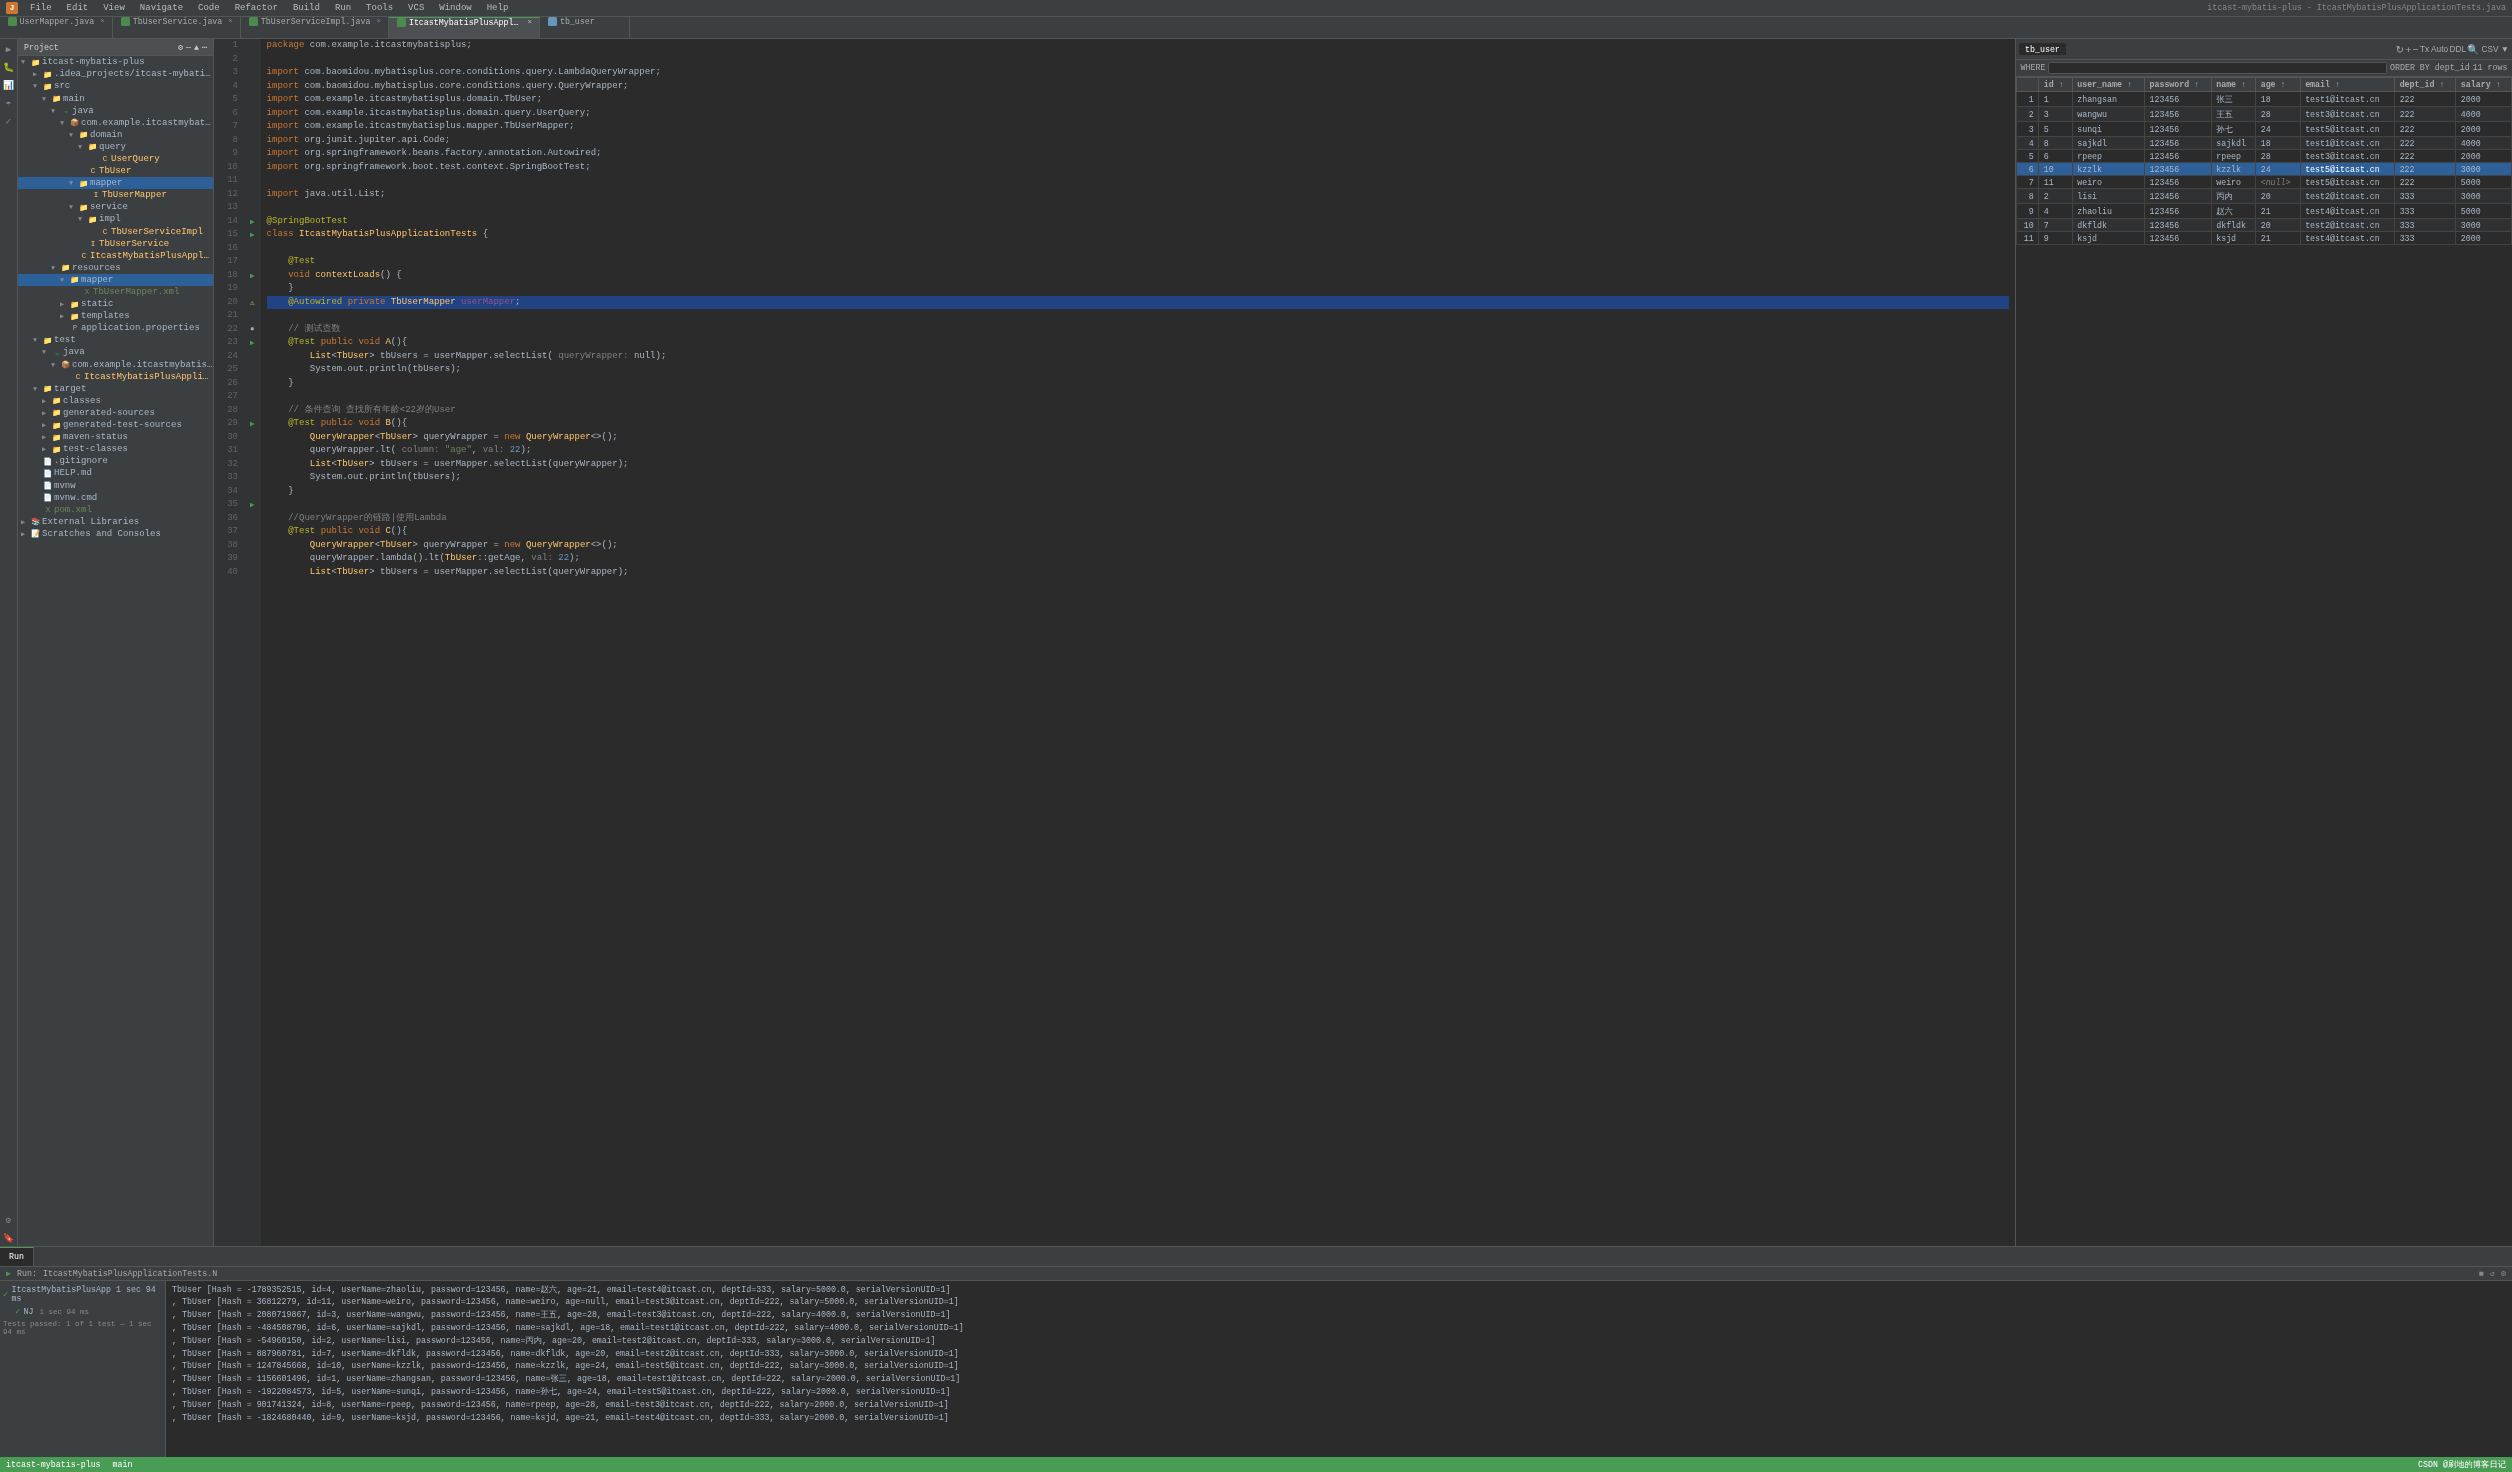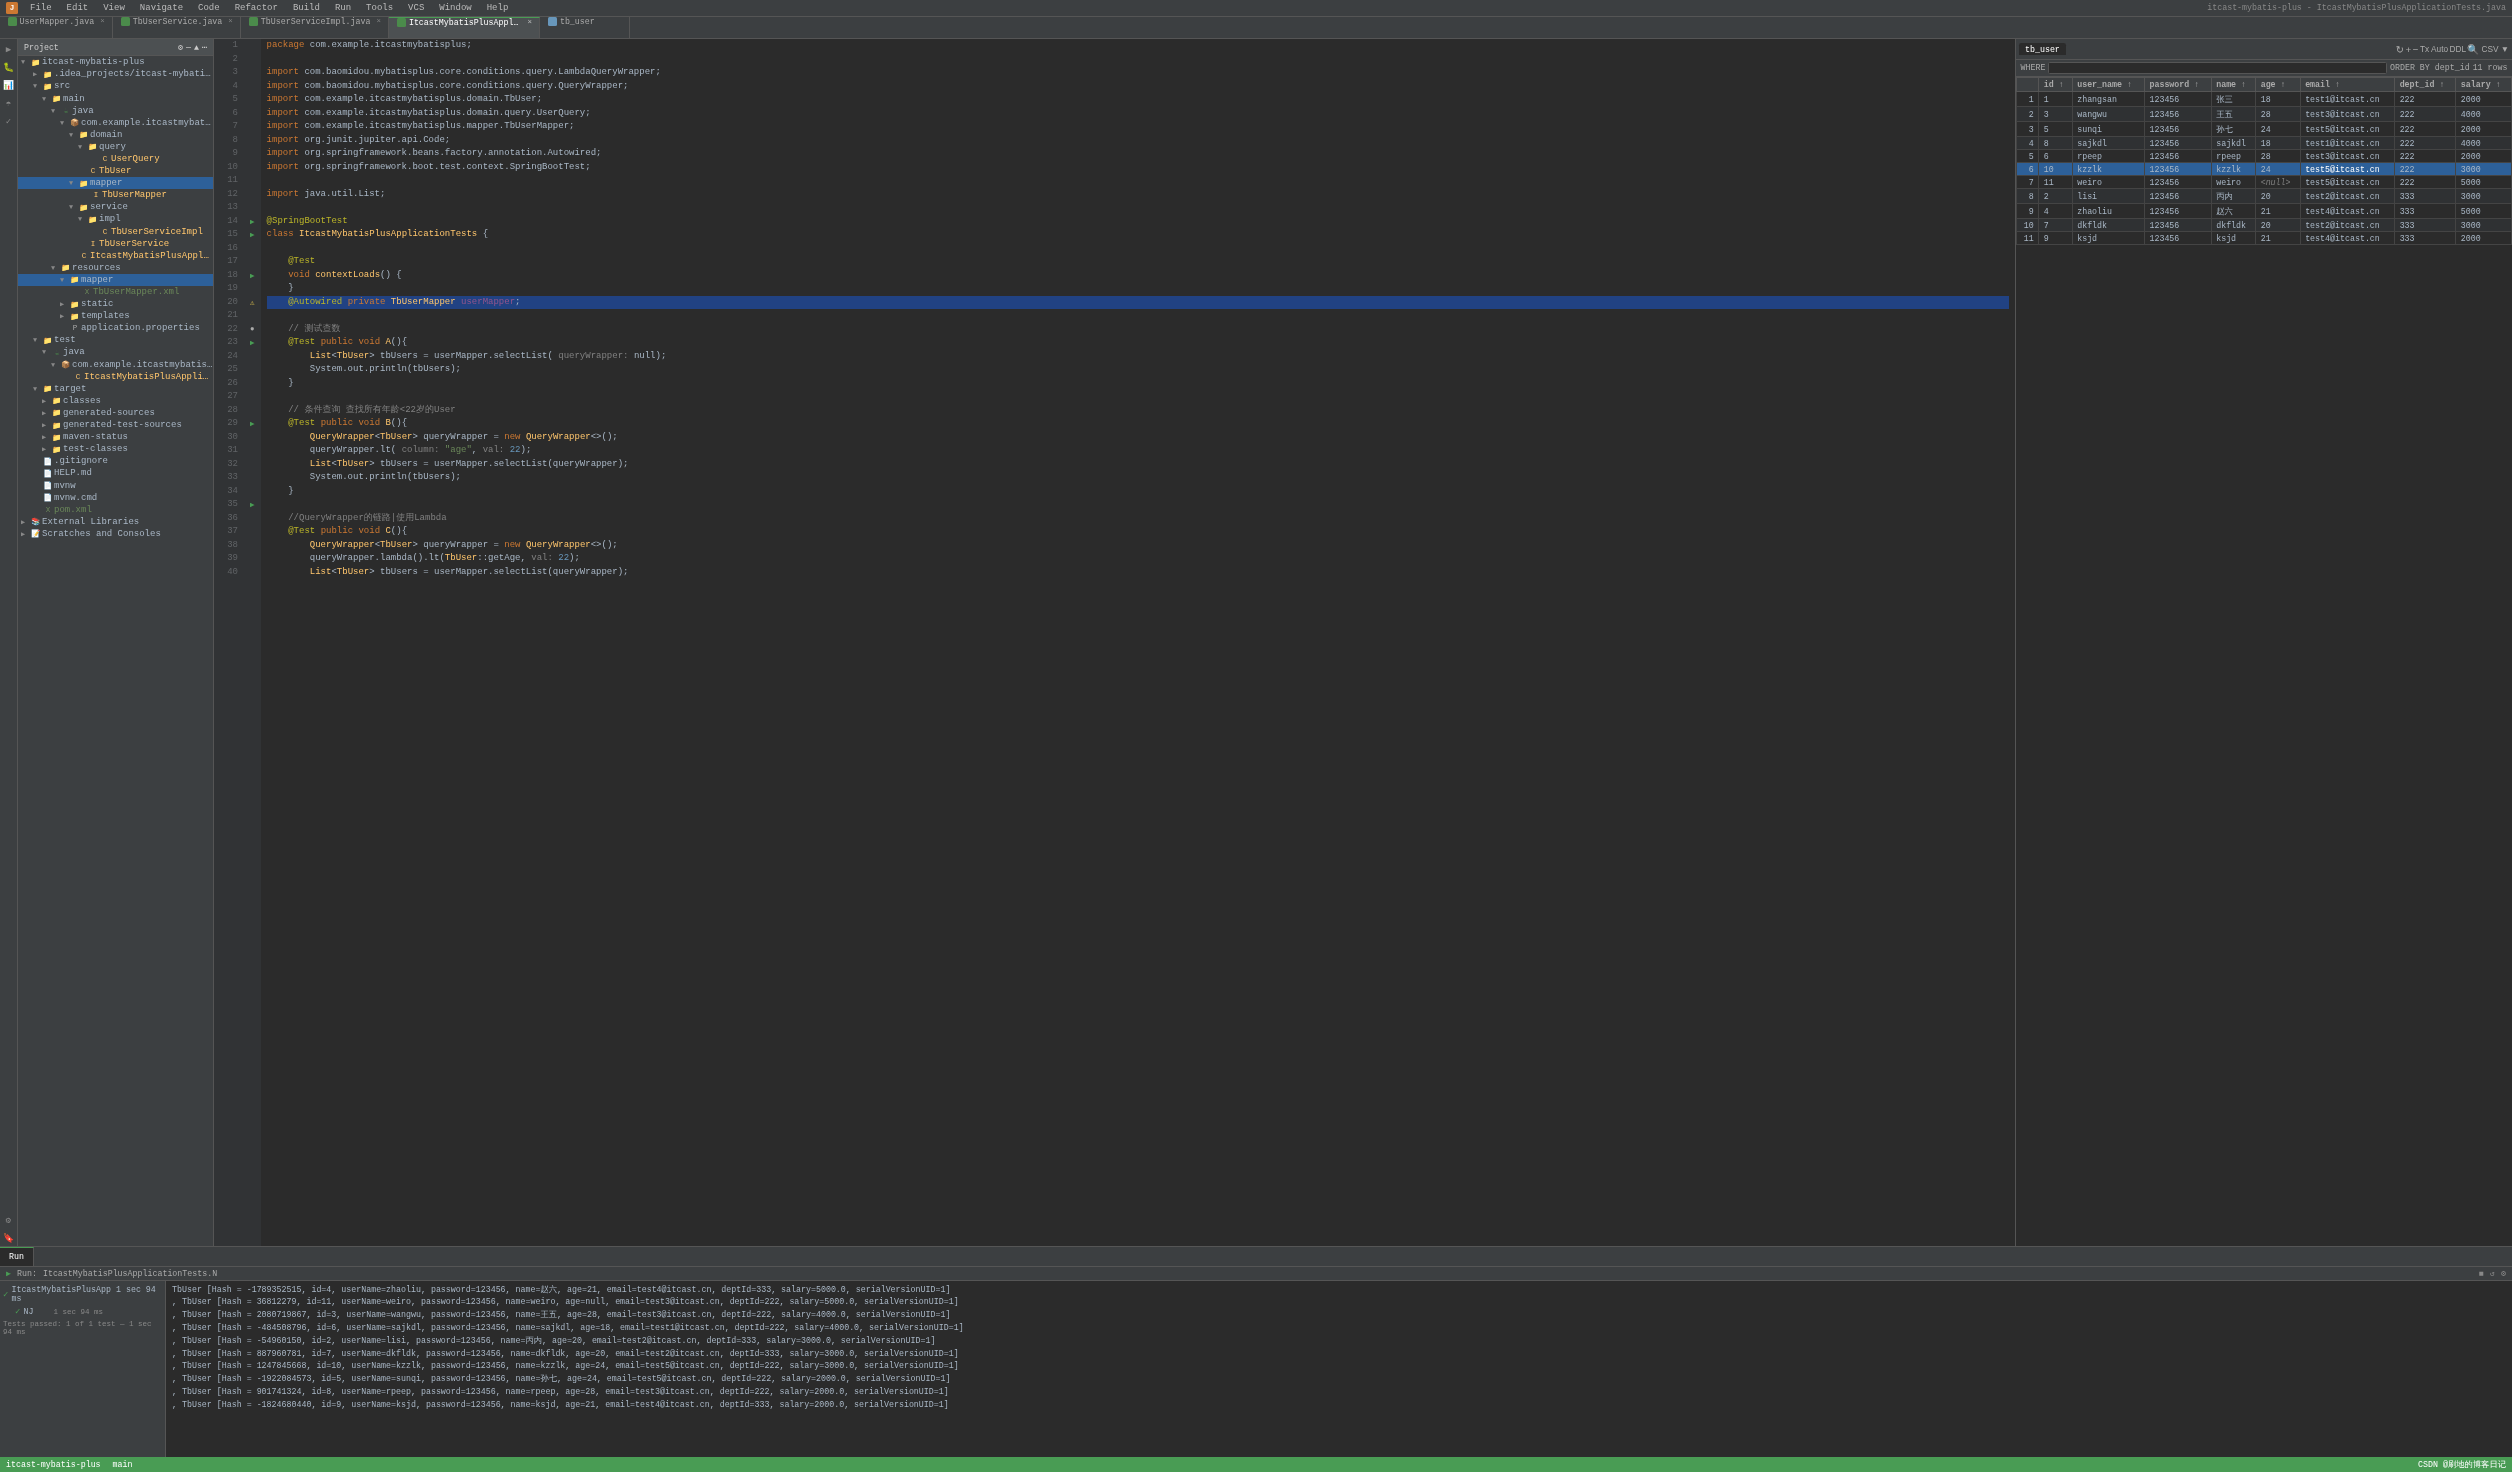--- a/index.html
+++ b/index.html
@@ -710,33 +710,34 @@
   </div>
   <div style="display:flex;flex:1;overflow:hidden;">
     <div style="width:166px;background:#3c3f41;border-right:0.8px solid #555;overflow-y:auto;padding:3px;">
       <div style="display:flex;align-items:center;gap:3px;padding:1.5px 0;">
         <span style="color:#499c54;">✓</span>
         <span style="font-size:8.3px;">ItcastMybatisPlusApp 1 sec 94 ms</span>
       </div>
       <div style="display:flex;align-items:center;gap:3px;padding:1.5px 0 1.5px 12px;">
         <span style="color:#499c54;">✓</span>
         <span style="font-size:8.3px;">NJ</span>
-        <span style="font-size:7.5px;color:#888;margin-left:17px;">1 sec 94 ms</span>
+        <span style="font-size:7.5px;color:#888;margin-left:3px;">1 sec 94 ms</span>
       </div>
       <div style="padding:1.5px 0;font-size:7.5px;color:#888;">Tests passed: 1 of 1 test — 1 sec 94 ms</div>
     </div>
     <div class="run-output">
       <div id="run-output-lines">
           <div class="run-output-text">TbUser [Hash = -1789352515, id=4, userName=zhaoliu, password=123456, name=赵六, age=21, email=test4@itcast.cn, deptId=333, salary=5000.0, serialVersionUID=1]</div>
           <div class="run-output-text">, TbUser [Hash = 36812279, id=11, userName=weiro, password=123456, name=weiro, age=null, email=test3@itcast.cn, deptId=222, salary=5000.0, serialVersionUID=1]</div>
           <div class="run-output-text">, TbUser [Hash = 2080719867, id=3, userName=wangwu, password=123456, name=王五, age=28, email=test3@itcast.cn, deptId=222, salary=4000.0, serialVersionUID=1]</div>
           <div class="run-output-text">, TbUser [Hash = -484508796, id=6, userName=sajkdl, password=123456, name=sajkdl, age=18, email=test1@itcast.cn, deptId=222, salary=4000.0, serialVersionUID=1]</div>
           <div class="run-output-text">, TbUser [Hash = -54960150, id=2, userName=lisi, password=123456, name=丙内, age=20, email=test2@itcast.cn, deptId=333, salary=3000.0, serialVersionUID=1]</div>
           <div class="run-output-text">, TbUser [Hash = 887960781, id=7, userName=dkfldk, password=123456, name=dkfldk, age=20, email=test2@itcast.cn, deptId=333, salary=3000.0, serialVersionUID=1]</div>
           <div class="run-output-text">, TbUser [Hash = 1247845668, id=10, userName=kzzlk, password=123456, name=kzzlk, age=24, email=test5@itcast.cn, deptId=222, salary=3000.0, serialVersionUID=1]</div>
+          <div class="run-output-text">, TbUser [Hash = 1156601496, id=1, userName=zhangsan, password=123456, name=张三, age=18, email=test1@itcast.cn, deptId=222, salary=2000.0, serialVersionUID=1]</div>
           <div class="run-output-text">, TbUser [Hash = -1922084573, id=5, userName=sunqi, password=123456, name=孙七, age=24, email=test5@itcast.cn, deptId=222, salary=2000.0, serialVersionUID=1]</div>
           <div class="run-output-text">, TbUser [Hash = 901741324, id=8, userName=rpeep, password=123456, name=rpeep, age=28, email=test3@itcast.cn, deptId=222, salary=2000.0, serialVersionUID=1]</div>
           <div class="run-output-text">, TbUser [Hash = -1824680440, id=9, userName=ksjd, password=123456, name=ksjd, age=21, email=test4@itcast.cn, deptId=333, salary=2000.0, serialVersionUID=1]</div>
         </div>
     </div>
   </div>
 </div>
 
 <div class="status-bar">
   <span>itcast-mybatis-plus</span>

